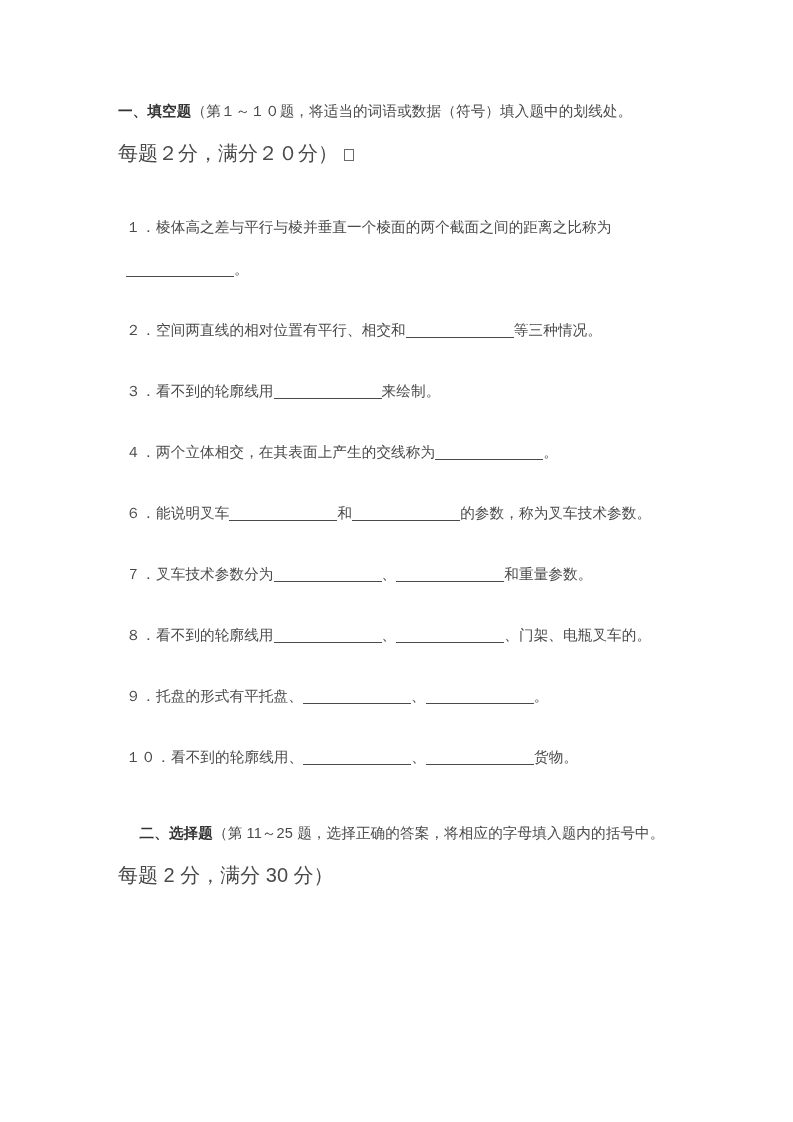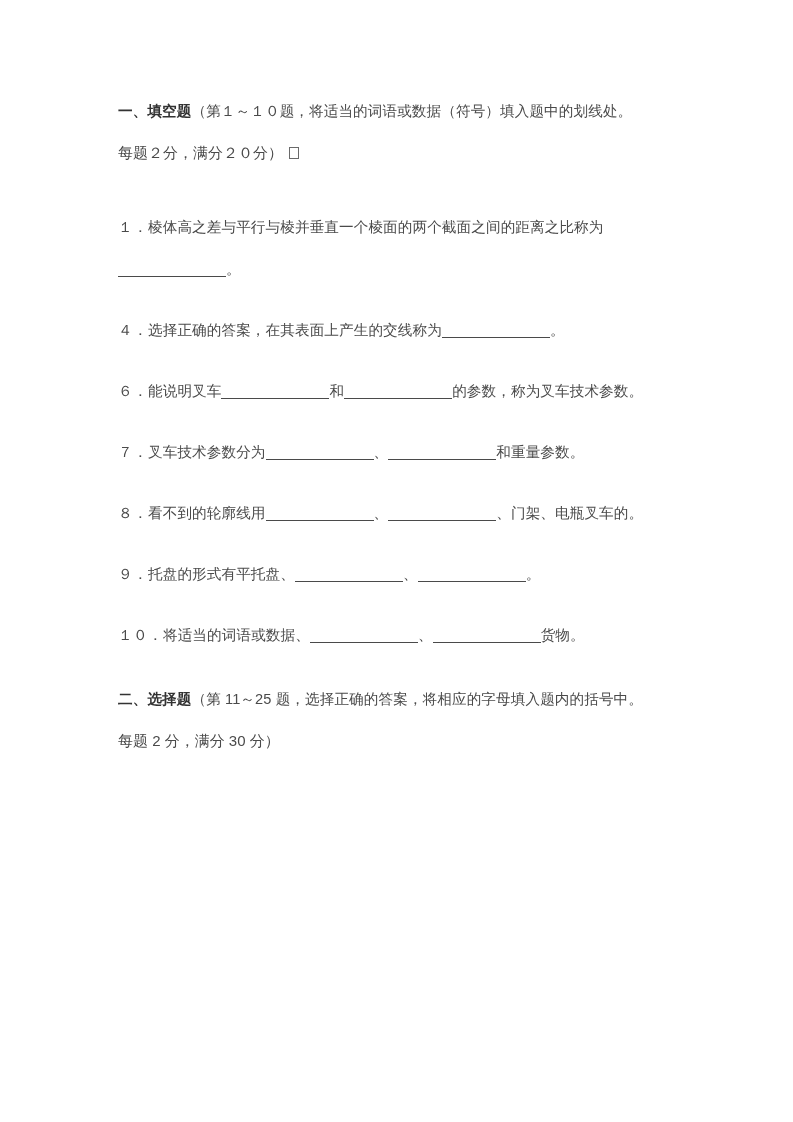--- a/index.html
+++ b/index.html
@@ -38,21 +38,21 @@
     letter-spacing: 0.1px;
   }
   .section-heading .sect-title {
     font-weight: bold;
     color: #333333;
   }
   .section-heading .sect-note {
     font-weight: normal;
   }
   .heading-line2 {
-    font-size: 15px;
+    font-size: 20px;
     line-height: 30px;
     color: #4a4a4a;
     margin-top: 12px;
   }
   .tofu {
     display: inline-block;
     width: 10px;
     height: 12px;
     border: 1px solid #6a6a6a;
     vertical-align: -1px;
@@ -66,36 +66,37 @@
     padding: 0;
   }
   .q-item {
     font-size: 14.6px;
     line-height: 30px;
     color: #4a4a4a;
     letter-spacing: 0.1px;
   }
   .q-line {
     white-space: nowrap;
+    margin-left: 8px;
   }
   .q-num {
     letter-spacing: 0.4px;
   }
   .blank {
     display: inline-block;
     border-bottom: 1.4px solid #4a4a4a;
     vertical-align: -3px;
     height: 14px;
   }
   .b-lg { width: 108px; }
 
   .sp-q1      { margin-top: 44px; }
   .sp-item    { margin-top: 31px; }
   .sp-wrap    { margin-top: 12px; }
-  .sp-section { margin-top: 34px; }
+  .sp-section { margin-top: 46px; text-align: center; }
 </style>
 </head>
 <body>
 
 <div class="page">
   <div class="content">
 
     <div class="section-heading">
       <span class="sect-title">一、填空题</span><span class="sect-note">（第１～１０题，将适当的词语或数据（符号）填入题中的划线处。</span>
     </div>
@@ -107,25 +108,35 @@
 
       <div class="q-item sp-q1">
         <div class="q-line">
           <span class="q-num">１．</span><span>棱体高之差与平行与棱并垂直一个棱面的两个截面之间的距离之比称为</span>
         </div>
         <div class="q-line sp-wrap">
           <span class="blank b-lg"></span><span>。</span>
         </div>
       </div>
 
-
+      <div class="q-item sp-item">
+        <div class="q-line">
+          <span class="q-num">２．</span><span>空间两直线的相对位置有平行、相交和</span><span class="blank b-lg"></span><span>等三种情况。</span>
+        </div>
+      </div>
 
       <div class="q-item sp-item">
         <div class="q-line">
-          <span class="q-num">４．</span><span>选择正确的答案，在其表面上产生的交线称为</span><span class="blank b-lg"></span><span>。</span>
+          <span class="q-num">３．</span><span>看不到的轮廓线用</span><span class="blank b-lg"></span><span>来绘制。</span>
+        </div>
+      </div>
+
+      <div class="q-item sp-item">
+        <div class="q-line">
+          <span class="q-num">４．</span><span>两个立体相交，在其表面上产生的交线称为</span><span class="blank b-lg"></span><span>。</span>
         </div>
       </div>
 
 
       <div class="q-item sp-item">
         <div class="q-line">
           <span class="q-num">６．</span><span>能说明叉车</span><span class="blank b-lg"></span><span>和</span><span class="blank b-lg"></span><span>的参数，称为叉车技术参数。</span>
         </div>
       </div>
 
@@ -142,21 +153,21 @@
       </div>
 
       <div class="q-item sp-item">
         <div class="q-line">
           <span class="q-num">９．</span><span>托盘的形式有平托盘、</span><span class="blank b-lg"></span><span>、</span><span class="blank b-lg"></span><span>。</span>
         </div>
       </div>
 
       <div class="q-item sp-item">
         <div class="q-line">
-          <span class="q-num">１０．</span><span>将适当的词语或数据、</span><span class="blank b-lg"></span><span>、</span><span class="blank b-lg"></span><span>货物。</span>
+          <span class="q-num">１０．</span><span>看不到的轮廓线用、</span><span class="blank b-lg"></span><span>、</span><span class="blank b-lg"></span><span>货物。</span>
         </div>
       </div>
 
     </div>
 
     <div class="section-heading sp-section">
       <span class="sect-title">二、选择题</span><span class="sect-note">（第 11～25 题，选择正确的答案，将相应的字母填入题内的括号中。</span>
     </div>
     <div class="heading-line2">
       <span>每题 2 分，满分 30 分）</span>

